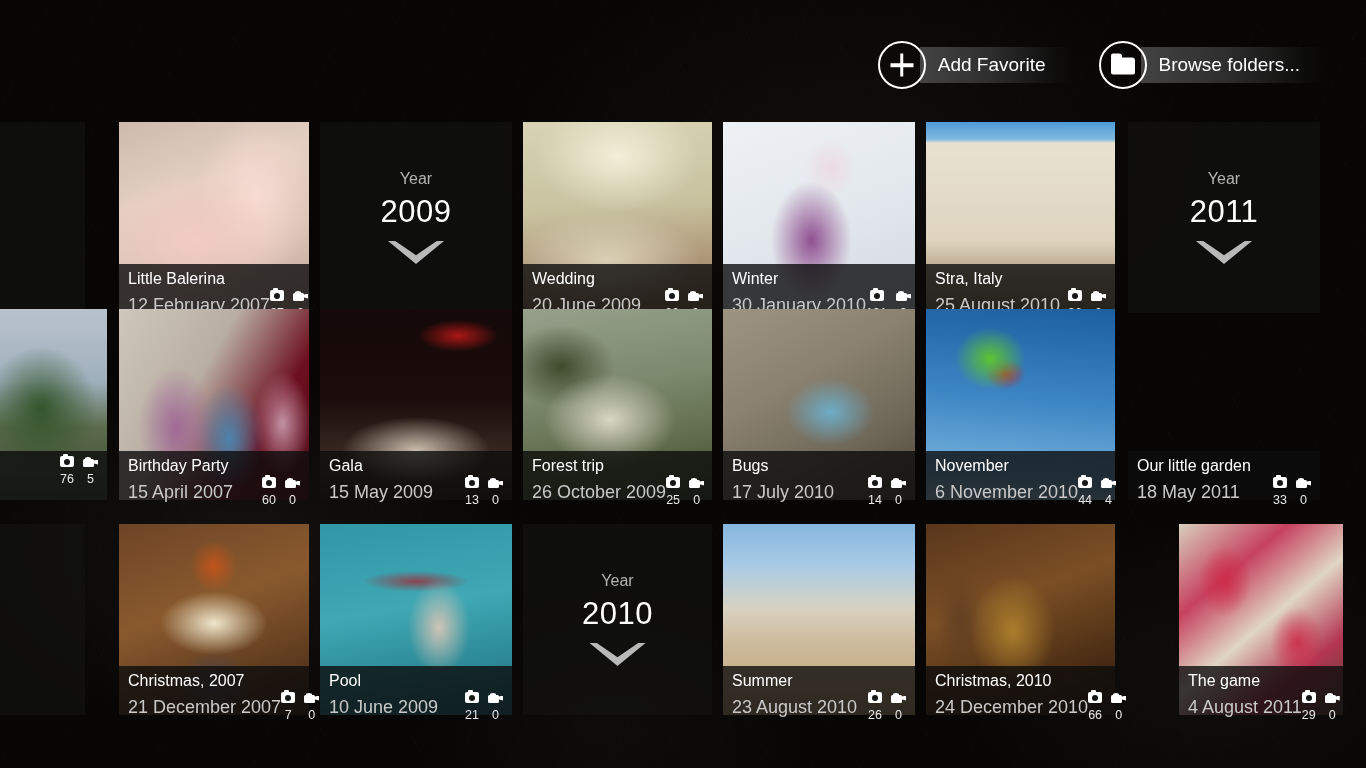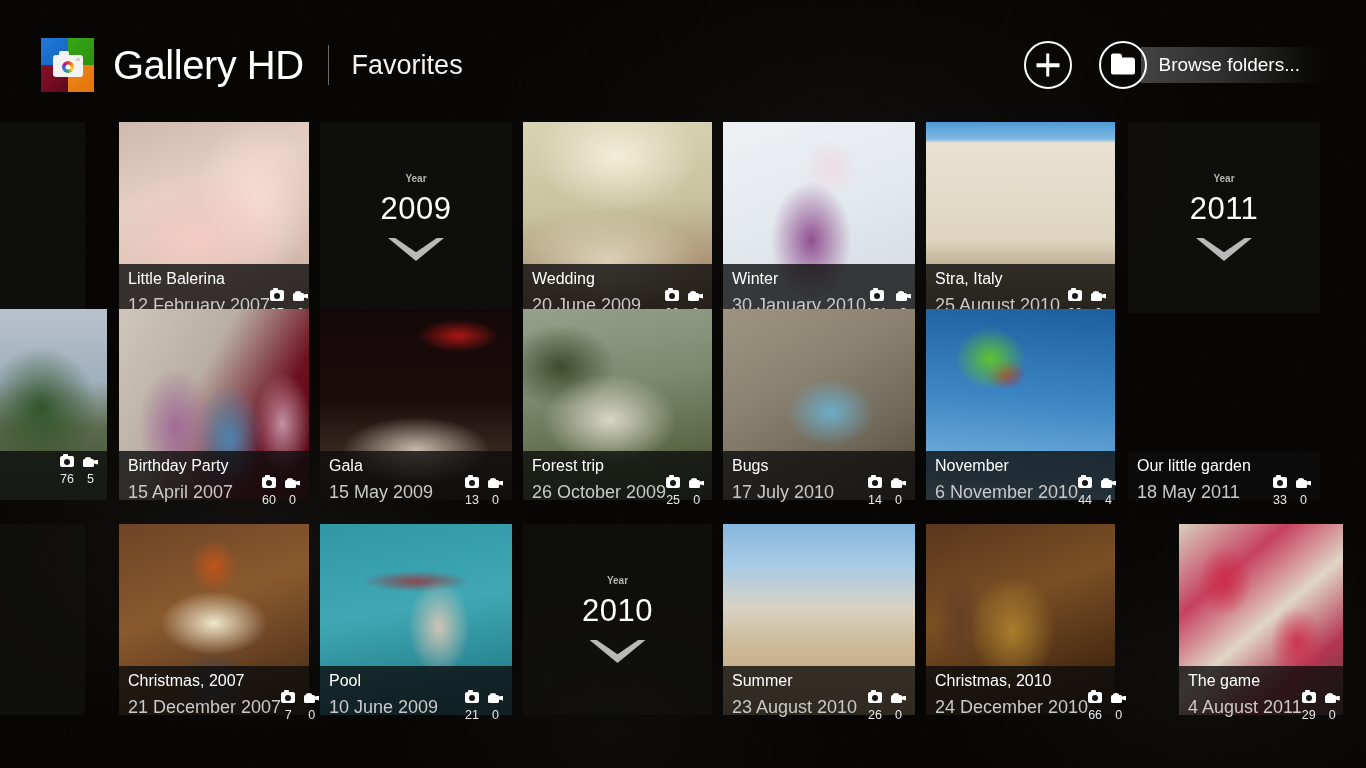--- a/index.html
+++ b/index.html
@@ -141,56 +141,42 @@
   .ico-video::after{ content:""; position:absolute; right:0; bottom:2px; width:5px; height:5px; background:#fff;
     clip-path:polygon(100% 0,100% 100%,0 75%,0 25%); }
   .ico-video-top{ position:absolute; left:2px; top:0; width:6px; height:3px; background:#fff; border-radius:50% 50% 0 0; }
 
   
   .year-tile {
     background:rgba(20,19,18,.62);
     display:flex; flex-direction:column; align-items:center; justify-content:center;
     cursor:pointer;
   }
-  .year-label { font-size:10px; color:#b4b4b4; line-height:1; margin-bottom:9px;font-weight:bold; }
+  .year-label { font-size:16px; color:#b4b4b4; line-height:1; margin-bottom:9px; }
   .year-value { font-size:31px; color:#fff; font-weight:400; line-height:1; letter-spacing:.5px; }
   .chevron {
     width:56px; height:23px; margin-top:14px; background:#b9b9b9;
     clip-path:polygon(0 0, 13% 0, 50% 62%, 87% 0, 100% 0, 50% 100%);
   }
 </style>
 </head>
 <body>
 
 <div id="app">
 
   <div class="header">
 
-    <div class="brand">
-      <div class="app-icon">
-        <div class="q q1"></div>
-        <div class="q q2"></div>
-        <div class="q q3"></div>
-        <div class="q q4"></div>
-        <div class="cam-badge">
-          <div class="cam-flash"></div>
-        </div>
-        <div class="cam-lens"></div>
-      </div>
-      <div class="app-title">Gallery HD</div>
-      <div class="divider-v"></div>
-      <div class="page-title">Favorites</div>
-    </div>
 
     <div class="actions">
       <div class="action-btn">
         <div class="action-circle">
           <span class="plus-h"></span>
             <span class="plus-v"></span>
         </div>
+        <div class="action-label">Add Favorite</div>
       </div>
       <div class="action-btn">
         <div class="action-circle">
           <span class="folder-ico"></span>
         </div>
         <div class="action-label">Browse folders...</div>
       </div>
     </div>
   </div>
 

